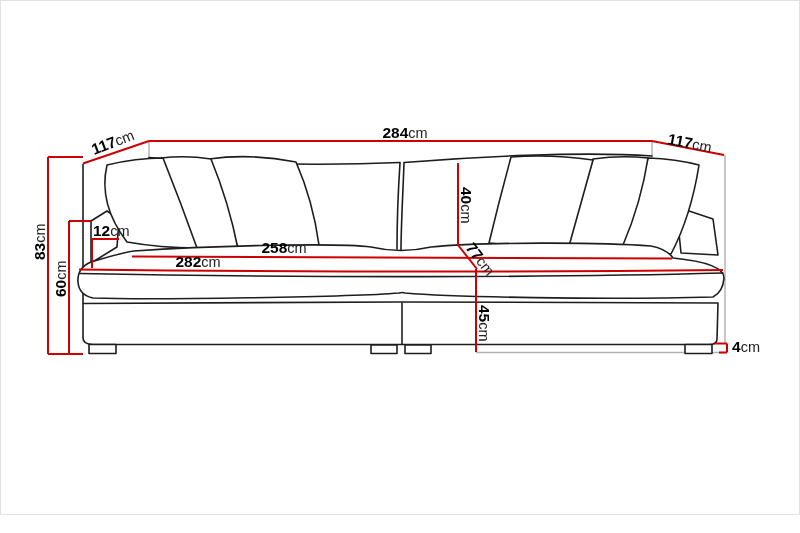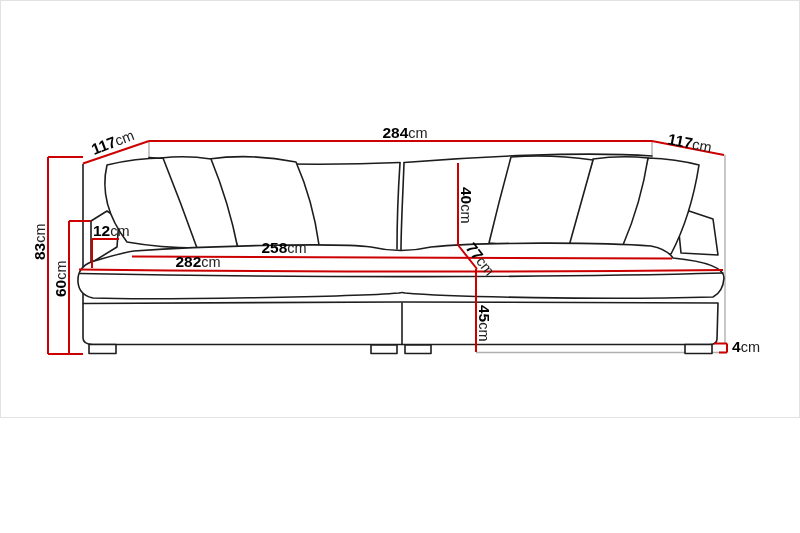--- a/index.html
+++ b/index.html
@@ -1,18 +1,18 @@
 <!DOCTYPE html>
 <html><head>
 <meta charset="utf-8">
 <style>
   html,body{margin:0;padding:0;background:#fff;}
   .canvas{
     position:relative;
-    width:800px;height:418px;
+    width:800px;height:515px;
     box-sizing:border-box;
     background:#ffffff;
     border:1px solid #e2e2e2;
     font-family:"Liberation Sans", sans-serif;
   }
   svg{display:block;}
   .art{stroke:#1d1d1d;stroke-width:1.6;fill:none;stroke-linecap:round;stroke-linejoin:round;}
   .artfill{stroke:#1d1d1d;stroke-width:1.6;fill:#ffffff;stroke-linejoin:round;}
   .ext{stroke:#b0b0b0;stroke-width:1.4;fill:none;}
   .dim{stroke:#cc0000;stroke-width:2;fill:none;stroke-linecap:butt;}

